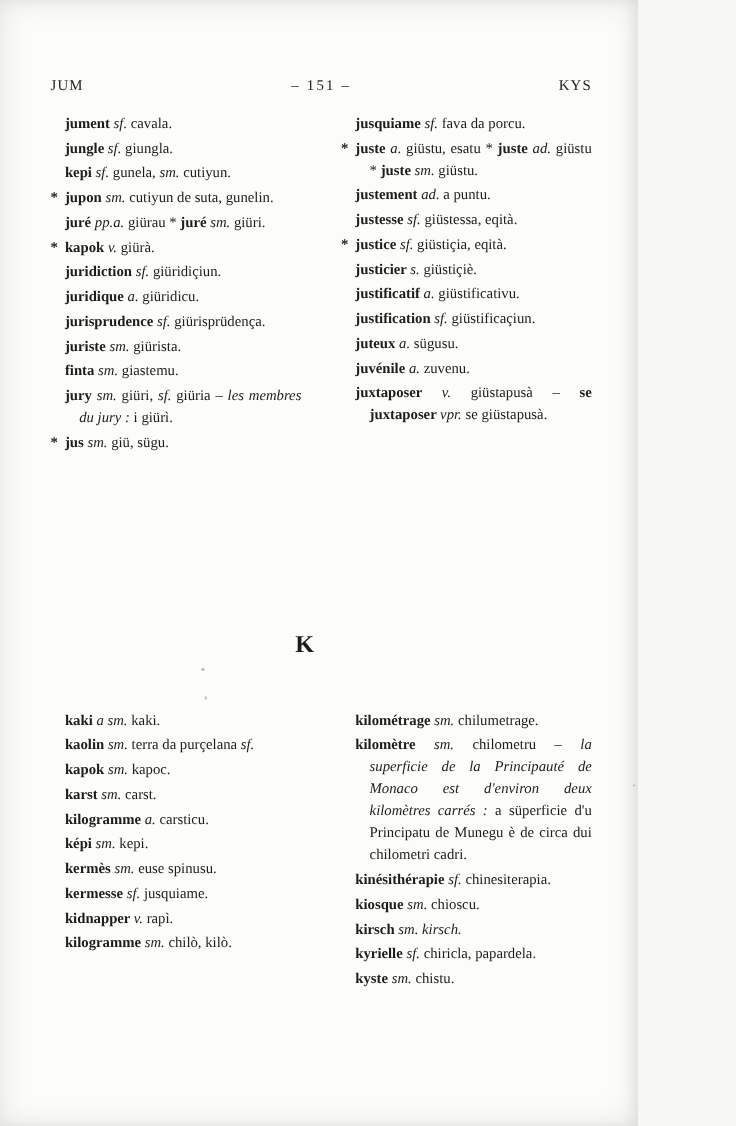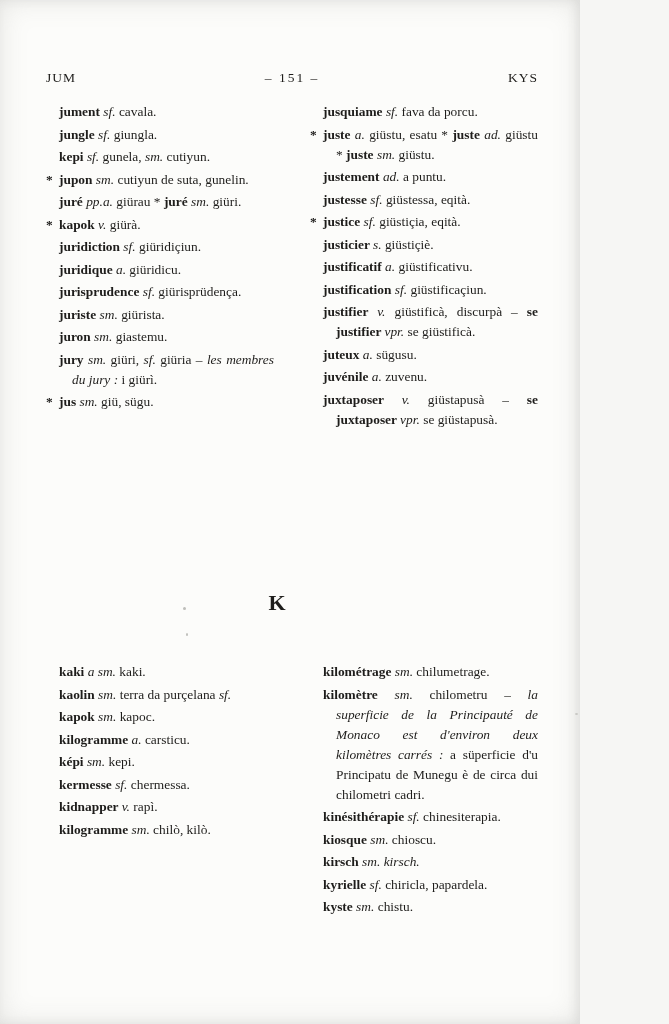--- a/index.html
+++ b/index.html
@@ -70,50 +70,51 @@
         <p class="entry"><span class="sg-b">jument </span><span class="sg-i">sf. </span><span class="sg-r">cavala.</span></p>
         <p class="entry"><span class="sg-b">jungle </span><span class="sg-i">sf. </span><span class="sg-r">giungla.</span></p>
         <p class="entry"><span class="sg-b">kepi </span><span class="sg-i">sf. </span><span class="sg-r">gunela, </span><span class="sg-i">sm. </span><span class="sg-r">cutiyun.</span></p>
         <p class="entry"><span class="star">*</span><span class="sg-b">jupon </span><span class="sg-i">sm. </span><span class="sg-r">cutiyun de suta, gunelin.</span></p>
         <p class="entry"><span class="sg-b">juré </span><span class="sg-i">pp.a. </span><span class="sg-r">giürau * </span><span class="sg-b">juré </span><span class="sg-i">sm. </span><span class="sg-r">giüri.</span></p>
         <p class="entry"><span class="star">*</span><span class="sg-b">kapok </span><span class="sg-i">v. </span><span class="sg-r">giürà.</span></p>
         <p class="entry"><span class="sg-b">juridiction </span><span class="sg-i">sf. </span><span class="sg-r">giüridiçiun.</span></p>
         <p class="entry"><span class="sg-b">juridique </span><span class="sg-i">a. </span><span class="sg-r">giüridicu.</span></p>
         <p class="entry"><span class="sg-b">jurisprudence </span><span class="sg-i">sf. </span><span class="sg-r">giürisprüdença.</span></p>
         <p class="entry"><span class="sg-b">juriste </span><span class="sg-i">sm. </span><span class="sg-r">giürista.</span></p>
-        <p class="entry"><span class="sg-b">juron </span><span class="sg-i">sm. </span><span class="sg-r">giastemu.</span></p>
+        <p class="entry"><span class="sg-b">finta </span><span class="sg-i">sm. </span><span class="sg-r">giastemu.</span></p>
         <p class="entry"><span class="sg-b">jury </span><span class="sg-i">sm. </span><span class="sg-r">giüri, </span><span class="sg-i">sf. </span><span class="sg-r">giüria – </span><span class="sg-i">les membres du jury : </span><span class="sg-r">i giürì.</span></p>
         <p class="entry"><span class="star">*</span><span class="sg-b">jus </span><span class="sg-i">sm. </span><span class="sg-r">giü, sügu.</span></p>
       </div>
     <div class="col">
         <p class="entry"><span class="sg-b">jusquiame </span><span class="sg-i">sf. </span><span class="sg-r">fava da porcu.</span></p>
         <p class="entry"><span class="star">*</span><span class="sg-b">juste </span><span class="sg-i">a. </span><span class="sg-r">giüstu, esatu * </span><span class="sg-b">juste </span><span class="sg-i">ad. </span><span class="sg-r">giüstu * </span><span class="sg-b">juste </span><span class="sg-i">sm. </span><span class="sg-r">giüstu.</span></p>
         <p class="entry"><span class="sg-b">justement </span><span class="sg-i">ad. </span><span class="sg-r">a puntu.</span></p>
         <p class="entry"><span class="sg-b">justesse </span><span class="sg-i">sf. </span><span class="sg-r">giüstessa, eqità.</span></p>
         <p class="entry"><span class="star">*</span><span class="sg-b">justice </span><span class="sg-i">sf. </span><span class="sg-r">giüstiçia, eqità.</span></p>
         <p class="entry"><span class="sg-b">justicier </span><span class="sg-i">s. </span><span class="sg-r">giüstiçiè.</span></p>
         <p class="entry"><span class="sg-b">justificatif </span><span class="sg-i">a. </span><span class="sg-r">giüstificativu.</span></p>
         <p class="entry"><span class="sg-b">justification </span><span class="sg-i">sf. </span><span class="sg-r">giüstificaçiun.</span></p>
-        <p class="entry"><span class="sg-b">justifier </span><span class="sg-i">v. </span><span class="sg-r">giüstificà, discurpà – </span><span class="sg-b">se justifier </span><span class="sg-i">vpr. </span><span class="sg-r">se giüstificà.</span></p>
         <p class="entry"><span class="sg-b">juteux </span><span class="sg-i">a. </span><span class="sg-r">sügusu.</span></p>
         <p class="entry"><span class="sg-b">juvénile </span><span class="sg-i">a. </span><span class="sg-r">zuvenu.</span></p>
         <p class="entry"><span class="sg-b">juxtaposer </span><span class="sg-i">v. </span><span class="sg-r">giüstapusà – </span><span class="sg-b">se juxtaposer </span><span class="sg-i">vpr. </span><span class="sg-r">se giüstapusà.</span></p>
       </div>
   </div>
 
   <div class="section-letter">K</div>
 
   <div class="columns">
     <div class="col">
         <p class="entry"><span class="sg-b">kaki </span><span class="sg-i">a sm. </span><span class="sg-r">kaki.</span></p>
         <p class="entry"><span class="sg-b">kaolin </span><span class="sg-i">sm. </span><span class="sg-r">terra da purçelana </span><span class="sg-i">sf.</span></p>
         <p class="entry"><span class="sg-b">kapok </span><span class="sg-i">sm. </span><span class="sg-r">kapoc.</span></p>
+        <p class="entry"><span class="sg-b">karst </span><span class="sg-i">sm. </span><span class="sg-r">carst.</span></p>
         <p class="entry"><span class="sg-b">kilogramme </span><span class="sg-i">a. </span><span class="sg-r">carsticu.</span></p>
         <p class="entry"><span class="sg-b">képi </span><span class="sg-i">sm. </span><span class="sg-r">kepi.</span></p>
-        <p class="entry"><span class="sg-b">kermesse </span><span class="sg-i">sf. </span><span class="sg-r">chermessa.</span></p>
+        <p class="entry"><span class="sg-b">kermès </span><span class="sg-i">sm. </span><span class="sg-r">euse spinusu.</span></p>
+        <p class="entry"><span class="sg-b">kermesse </span><span class="sg-i">sf. </span><span class="sg-r">jusquiame.</span></p>
         <p class="entry"><span class="sg-b">kidnapper </span><span class="sg-i">v. </span><span class="sg-r">rapì.</span></p>
         <p class="entry"><span class="sg-b">kilogramme </span><span class="sg-i">sm. </span><span class="sg-r">chilò, kilò.</span></p>
       </div>
     <div class="col">
         <p class="entry"><span class="sg-b">kilométrage </span><span class="sg-i">sm. </span><span class="sg-r">chilumetrage.</span></p>
         <p class="entry"><span class="sg-b">kilomètre </span><span class="sg-i">sm. </span><span class="sg-r">chilometru – </span><span class="sg-i">la superficie de la Principauté de Monaco est d'environ deux kilomètres carrés : </span><span class="sg-r">a süperficie d'u Principatu de Munegu è de circa dui chilometri cadri.</span></p>
         <p class="entry"><span class="sg-b">kinésithérapie </span><span class="sg-i">sf. </span><span class="sg-r">chinesiterapia.</span></p>
         <p class="entry"><span class="sg-b">kiosque </span><span class="sg-i">sm. </span><span class="sg-r">chioscu.</span></p>
         <p class="entry"><span class="sg-b">kirsch </span><span class="sg-i">sm. </span><span class="sg-i">kirsch.</span></p>
         <p class="entry"><span class="sg-b">kyrielle </span><span class="sg-i">sf. </span><span class="sg-r">chiricla, papardela.</span></p>

